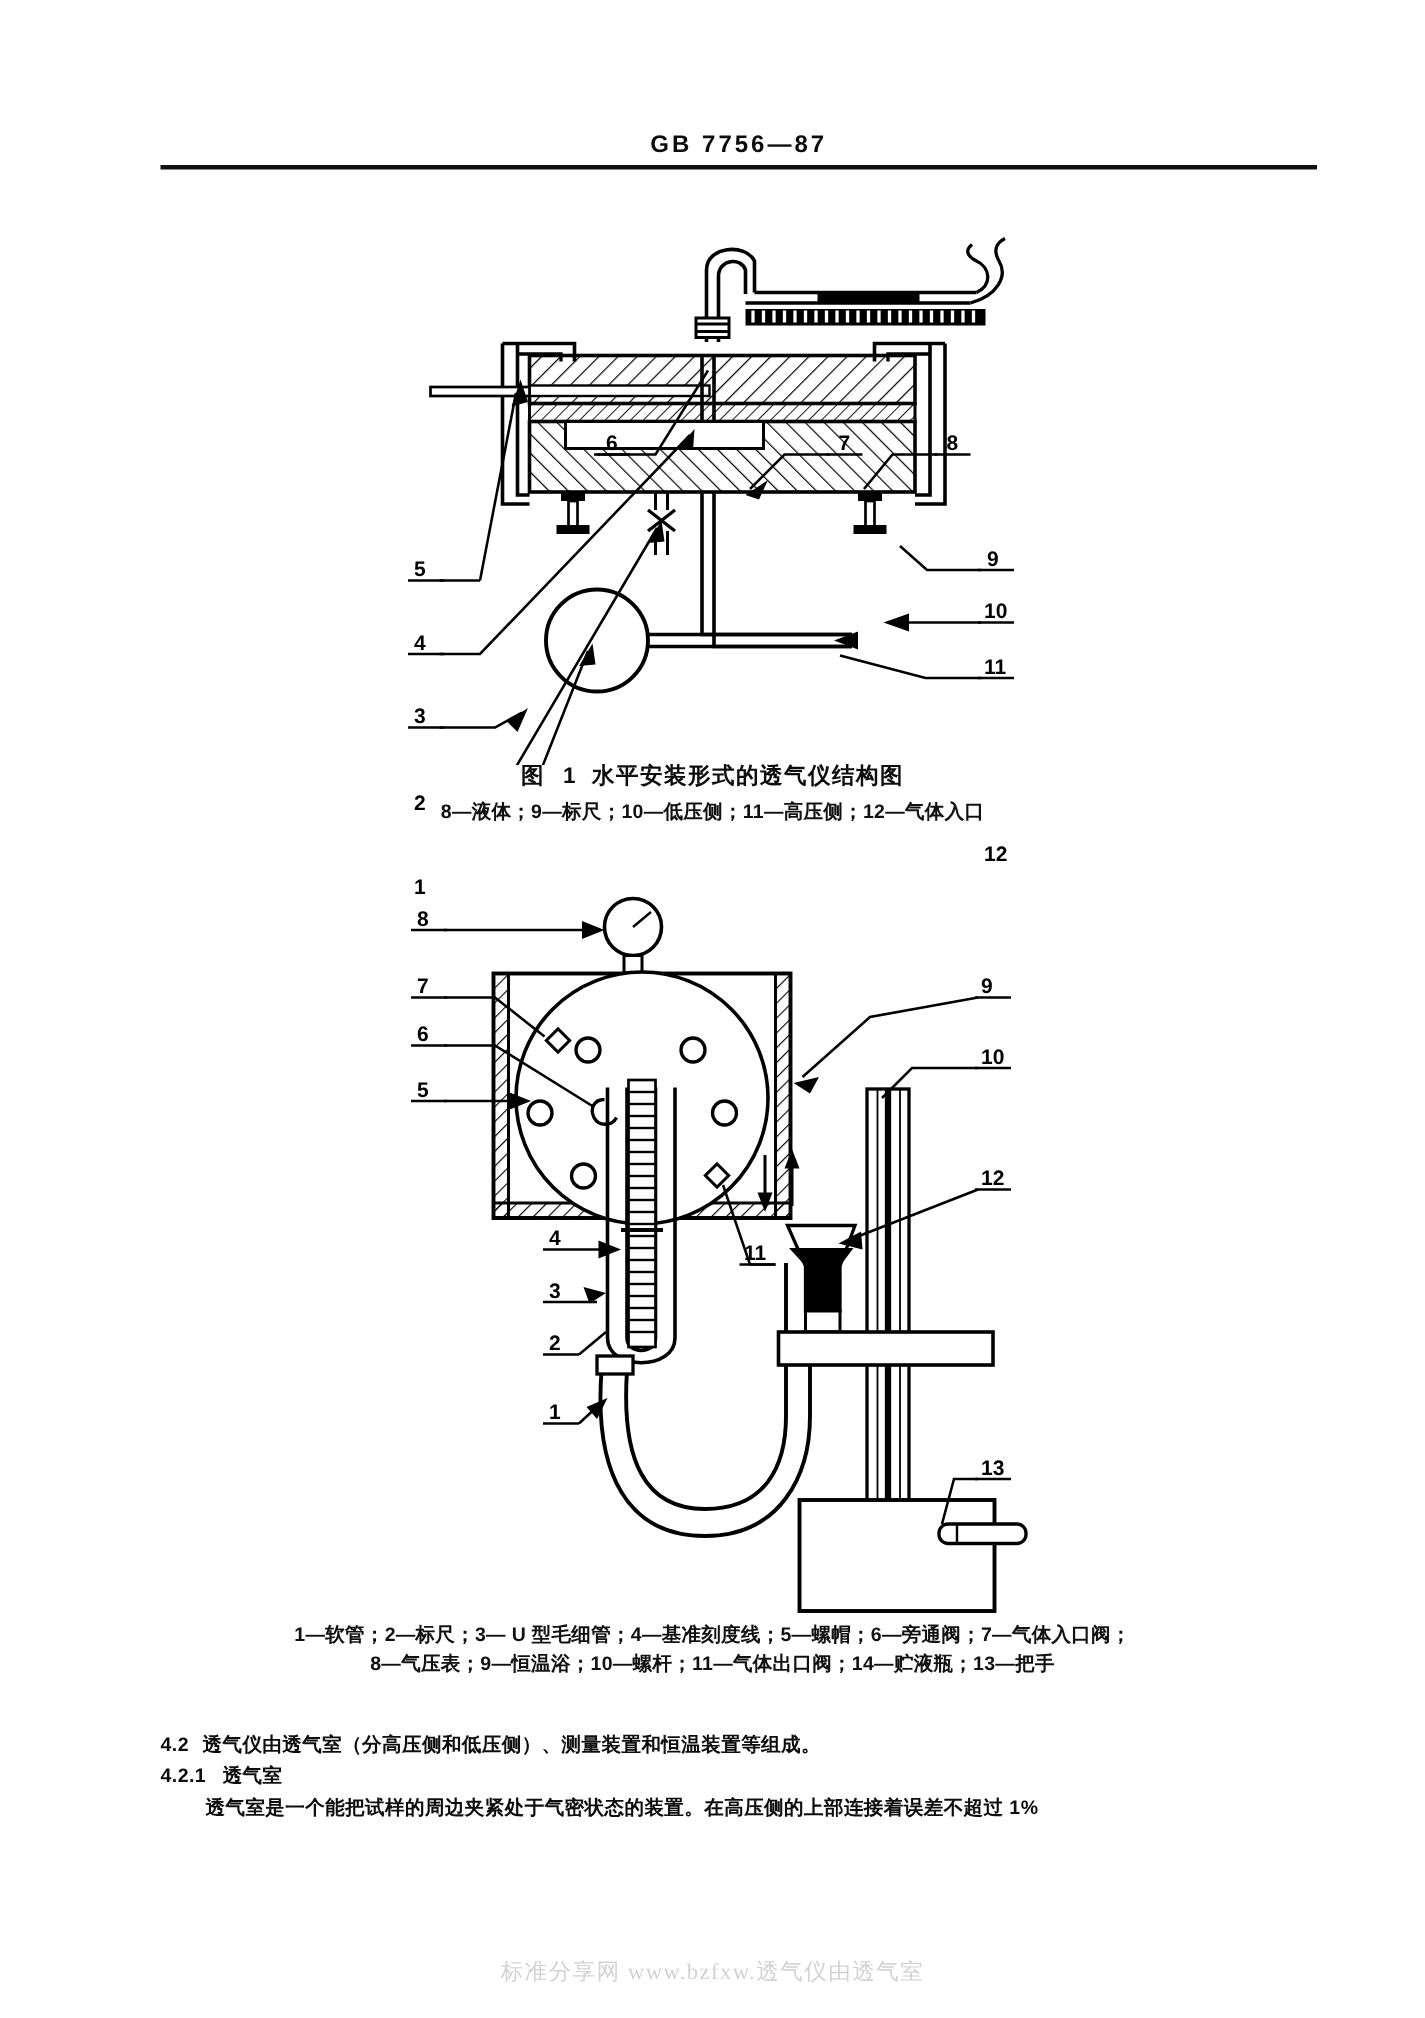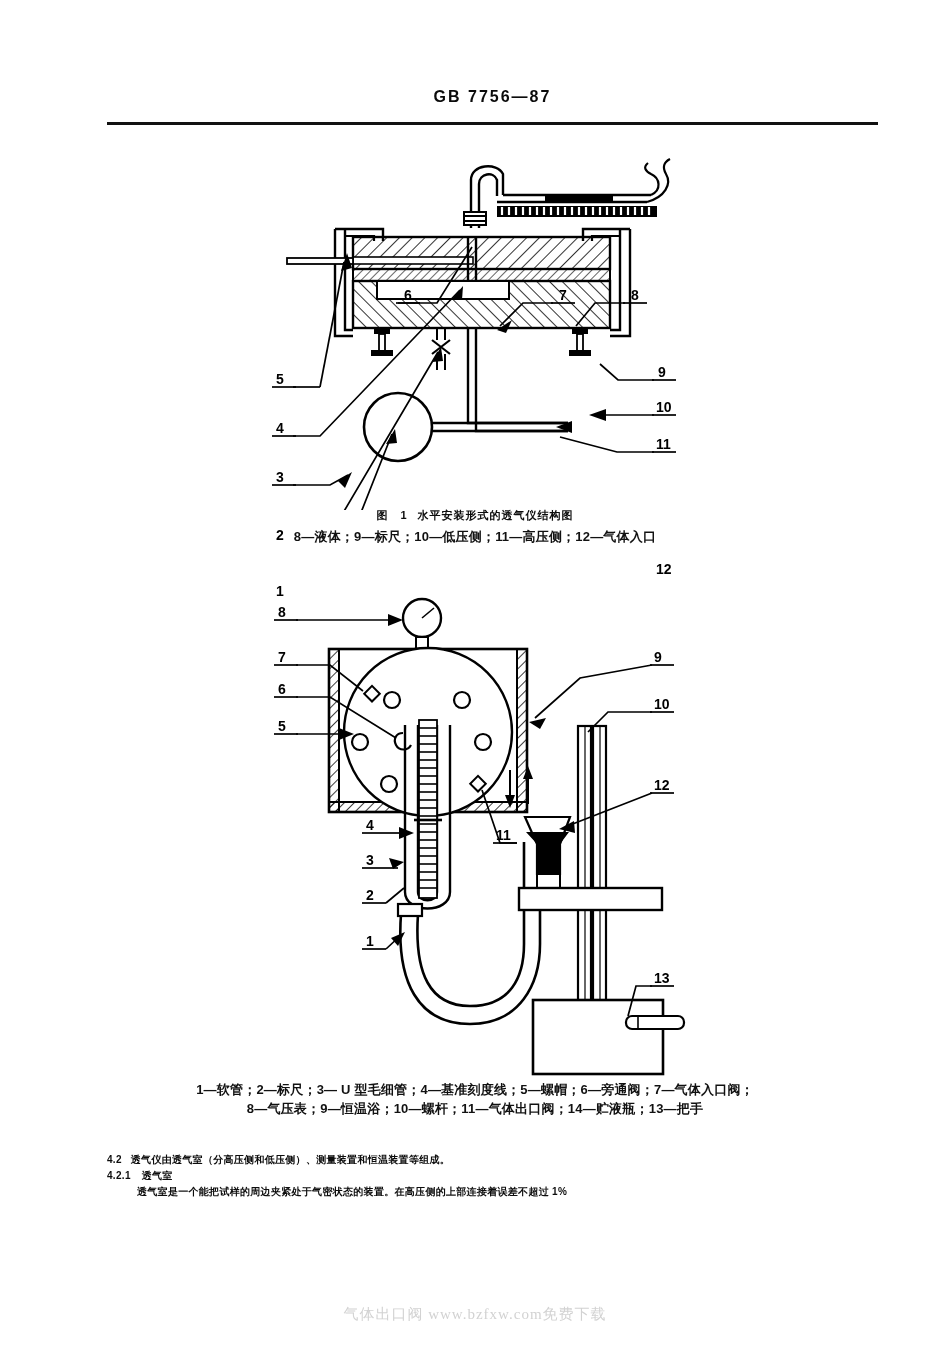--- a/index.html
+++ b/index.html
@@ -23,21 +23,21 @@
     top: 88px;
     width: 771px;
   }
   #std-number {
     text-align: center;
     font-family: "Liberation Sans", sans-serif;
     font-weight: bold;
     font-size: 16px;
     letter-spacing: 2px;
     color: #0b0b0b;
-    padding-bottom: 16px;
+    padding-bottom: 4px;
   }
   #header-rule {
     height: 3px;
     background: #111;
     width: 100%;
   }
 
   
   .figure-block { position: absolute; }
   #figure1-block { left: 0; top: 140px; width: 950px; height: 370px; }
@@ -50,21 +50,21 @@
     position: absolute;
     width: 950px;
     text-align: center;
   }
   #figure1-caption-wrap { top: 508px; }
   #figure2-caption-wrap { top: 1081px; }
 
   .fig-title {
     font-family: "Liberation Sans", sans-serif;
     font-weight: bold;
-    font-size: 11px;
+    font-size: 15px;
     letter-spacing: 1px;
     color: #0d0d0d;
     margin-bottom: 5px;
   }
   .fig-title .fig-word { letter-spacing: 3px; }
   .fig-title .fig-num { margin: 0 10px; }
 
   .legend-line {
     font-family: "Liberation Sans", sans-serif;
     font-weight: bold;
@@ -78,21 +78,21 @@
   #body-text {
     position: absolute;
     left: 107px;
     top: 1152px;
     width: 790px;
     font-family: "Liberation Sans", sans-serif;
     font-weight: bold;
     color: #0d0d0d;
   }
   .clause-line {
-    font-size: 10px;
+    font-size: 13px;
     line-height: 1.62;
     letter-spacing: 0.3px;
   }
   .clause-num { margin-right: 9px; }
   .clause-num.sub { margin-right: 11px; }
   .para-indent { text-indent: 30px; }
 
   
   #footer-watermark {
     position: absolute;
@@ -481,13 +481,13 @@
 <div id="body-text">
   <div class="clause-line">
     <span class="clause-num">4.2</span><span>透气仪由透气室（分高压侧和低压侧）、测量装置和恒温装置等组成。</span>
   </div>
   <div class="clause-line">
     <span class="clause-num sub">4.2.1</span><span>透气室</span>
   </div>
   <div class="clause-line para-indent">透气室是一个能把试样的周边夹紧处于气密状态的装置。在高压侧的上部连接着误差不超过 1%</div>
 </div>
 
-<div id="footer-watermark">气体出口阀 www.bzfxw.com免费下载</div>
+<div id="footer-watermark">标准分享网 www.bzfxw.透气仪由透气室</div>
 
 </body></html>

